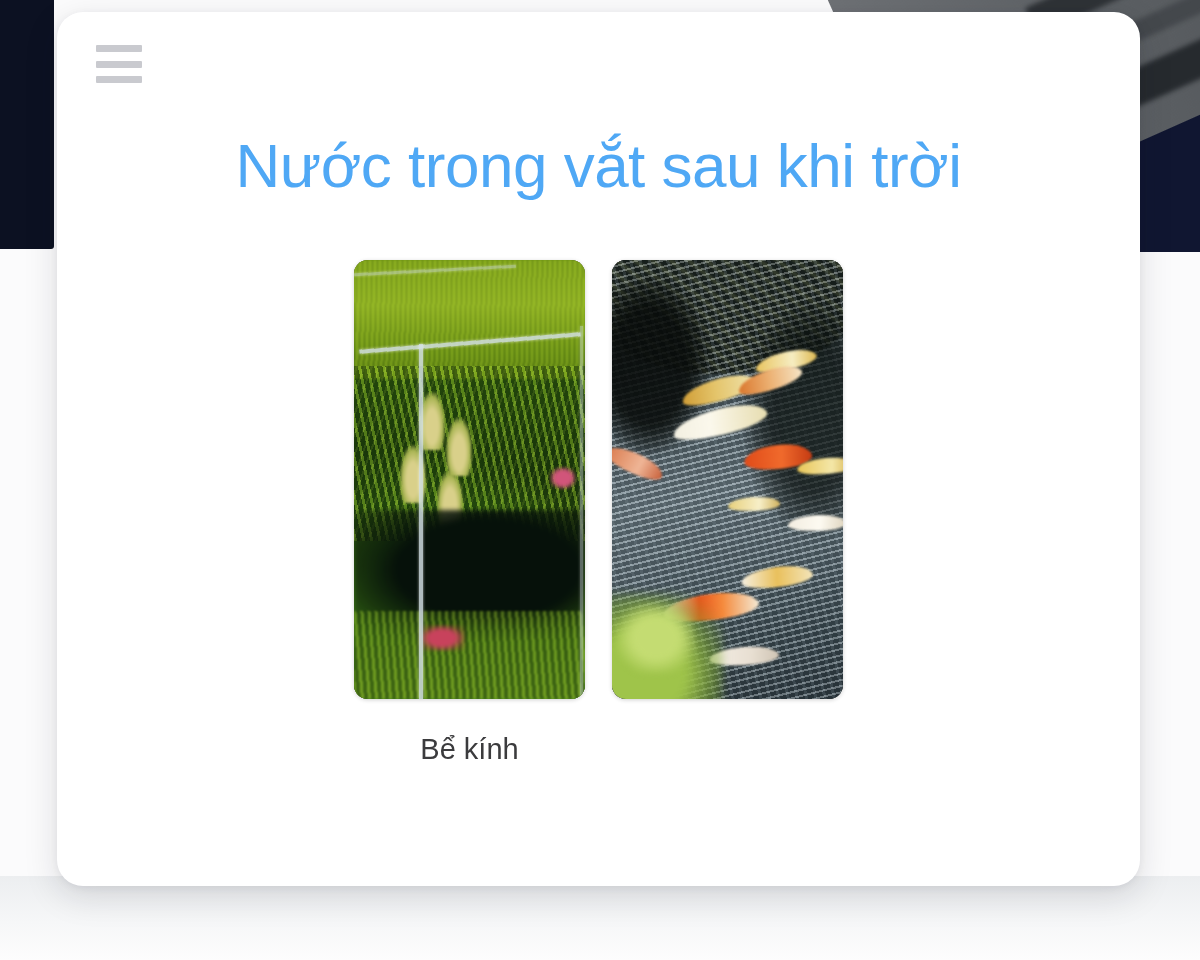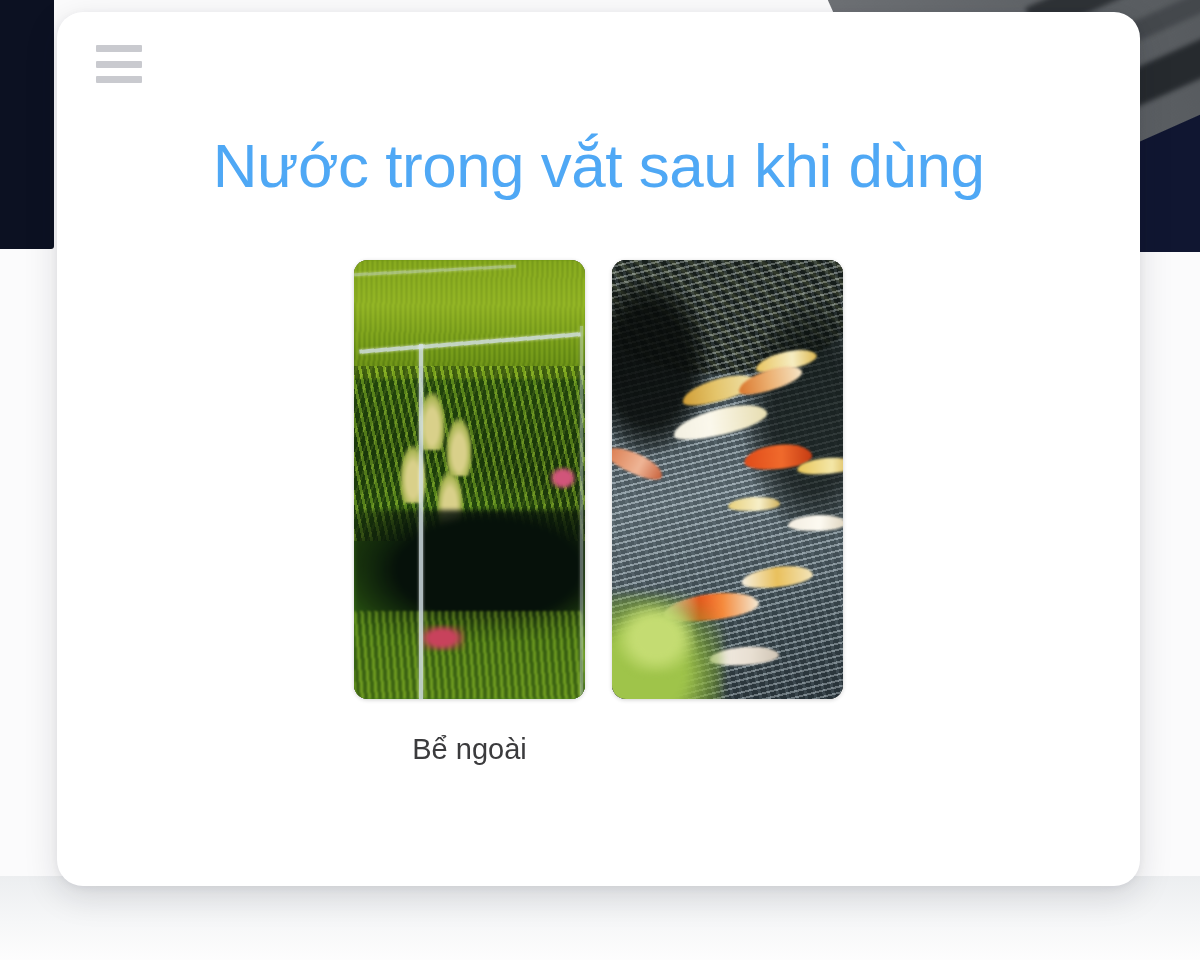--- a/index.html
+++ b/index.html
@@ -450,21 +450,21 @@
 <div class="page">
 
   <div class="topbar">
     <div class="hamburger">
       <span></span>
       <span></span>
       <span></span>
     </div>
   </div>
 
-  <h1 class="headline">Nước trong vắt sau khi dùng</h1>
+  <h1 class="headline">Nước trong vắt sau khi trời</h1>
 
   <div class="gallery">
 
     <div class="card">
       <div class="thumb">
         <div class="art">
           <div class="aq-bg"></div>
           <div class="aq-grassTop"></div>
           <div class="aq-mid"></div>
           <div class="aq-stems">
@@ -479,21 +479,21 @@
           <div class="aq-pink"></div>
           <div class="aq-pink2"></div>
           <div class="aq-glass">
             <div class="ef top-rim2"></div>
             <div class="ef top-rim"></div>
             <div class="ef vert"></div>
             <div class="ef rightwall"></div>
           </div>
         </div>
       </div>
-      <div class="caption">Bể ngoài</div>
+      <div class="caption">Bể kính</div>
     </div>
 
 
     <div class="card">
       <div class="thumb">
         <div class="art">
           <div class="pd-bg"></div>
           <div class="pd-rockTop"></div>
           <div class="pd-ripple"></div>
           <div class="pd-darkL"></div>

